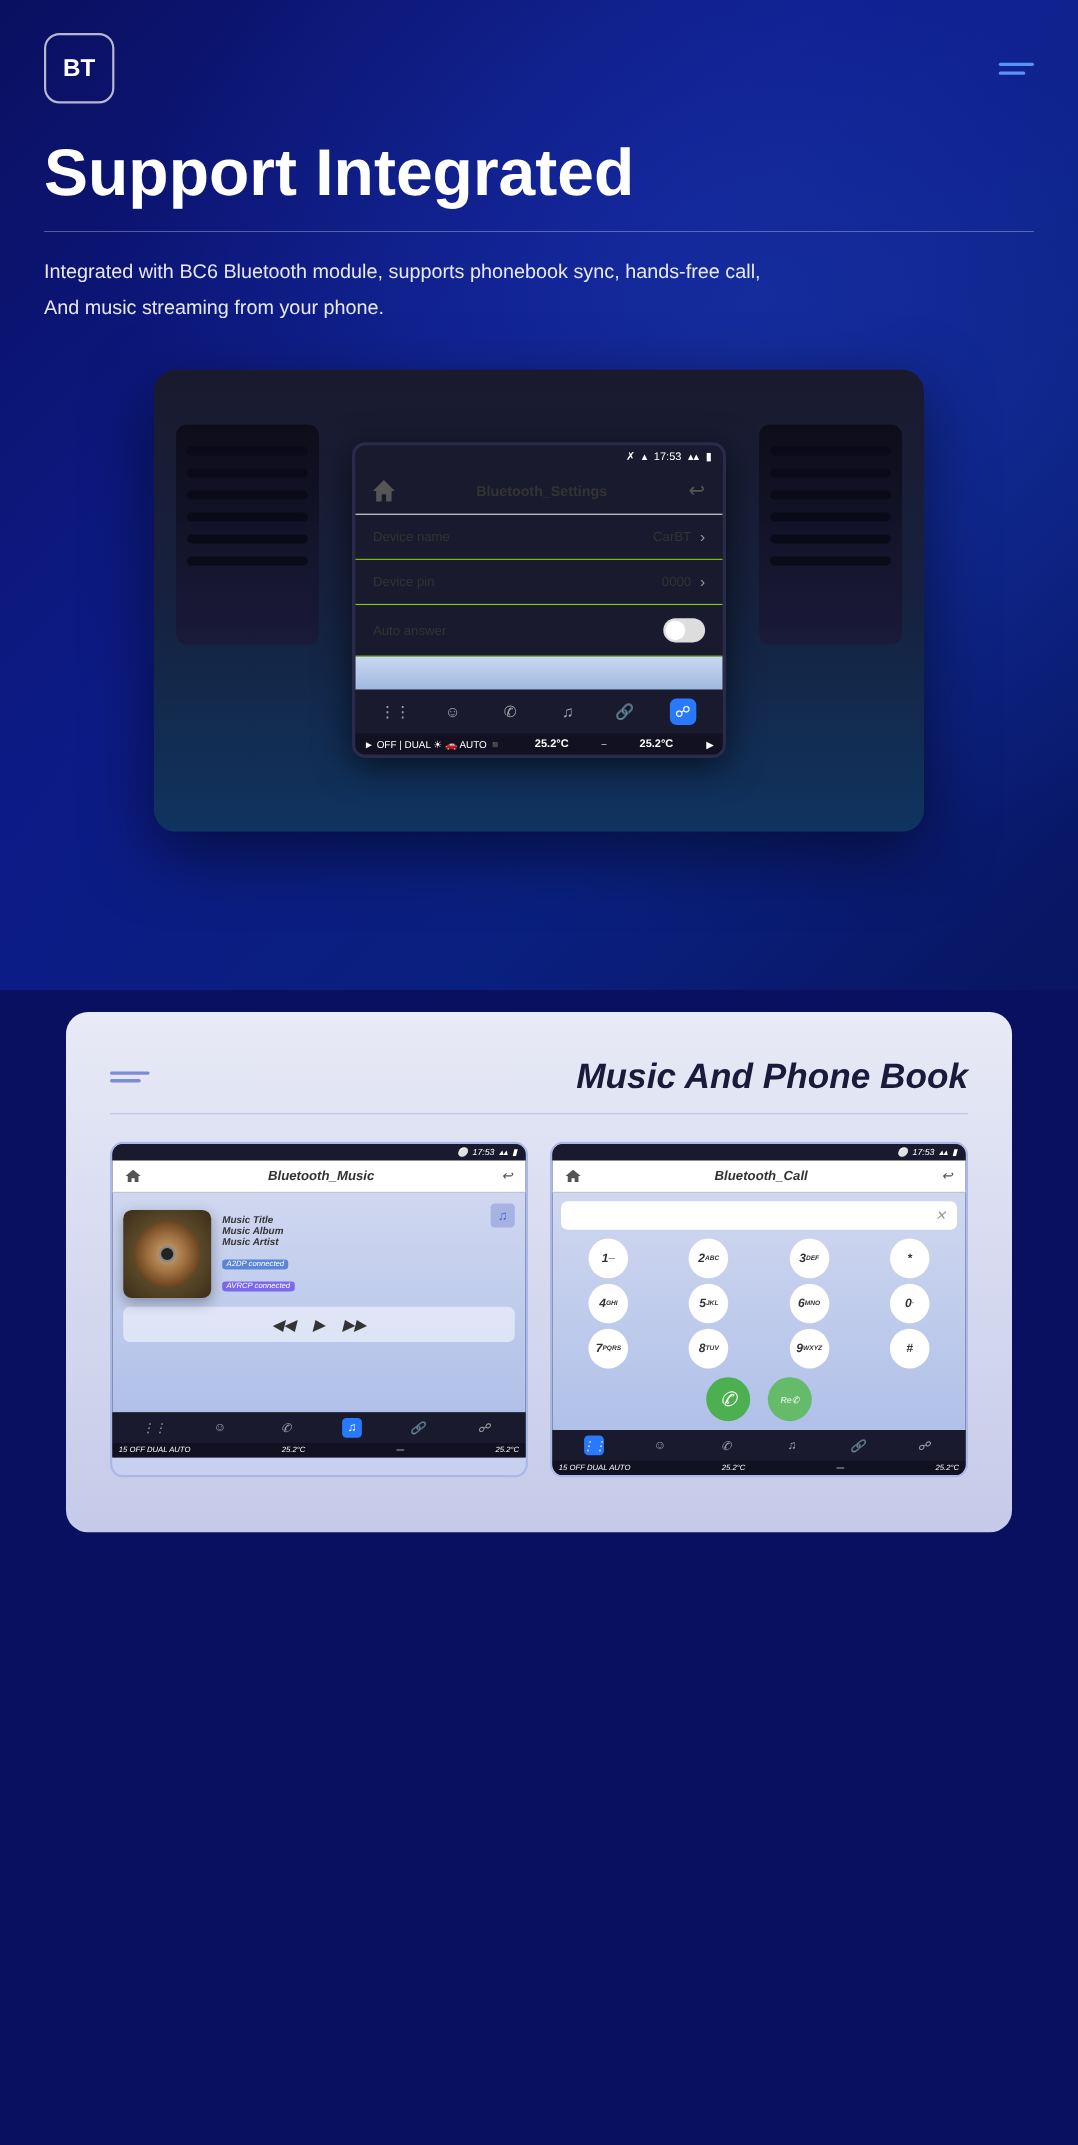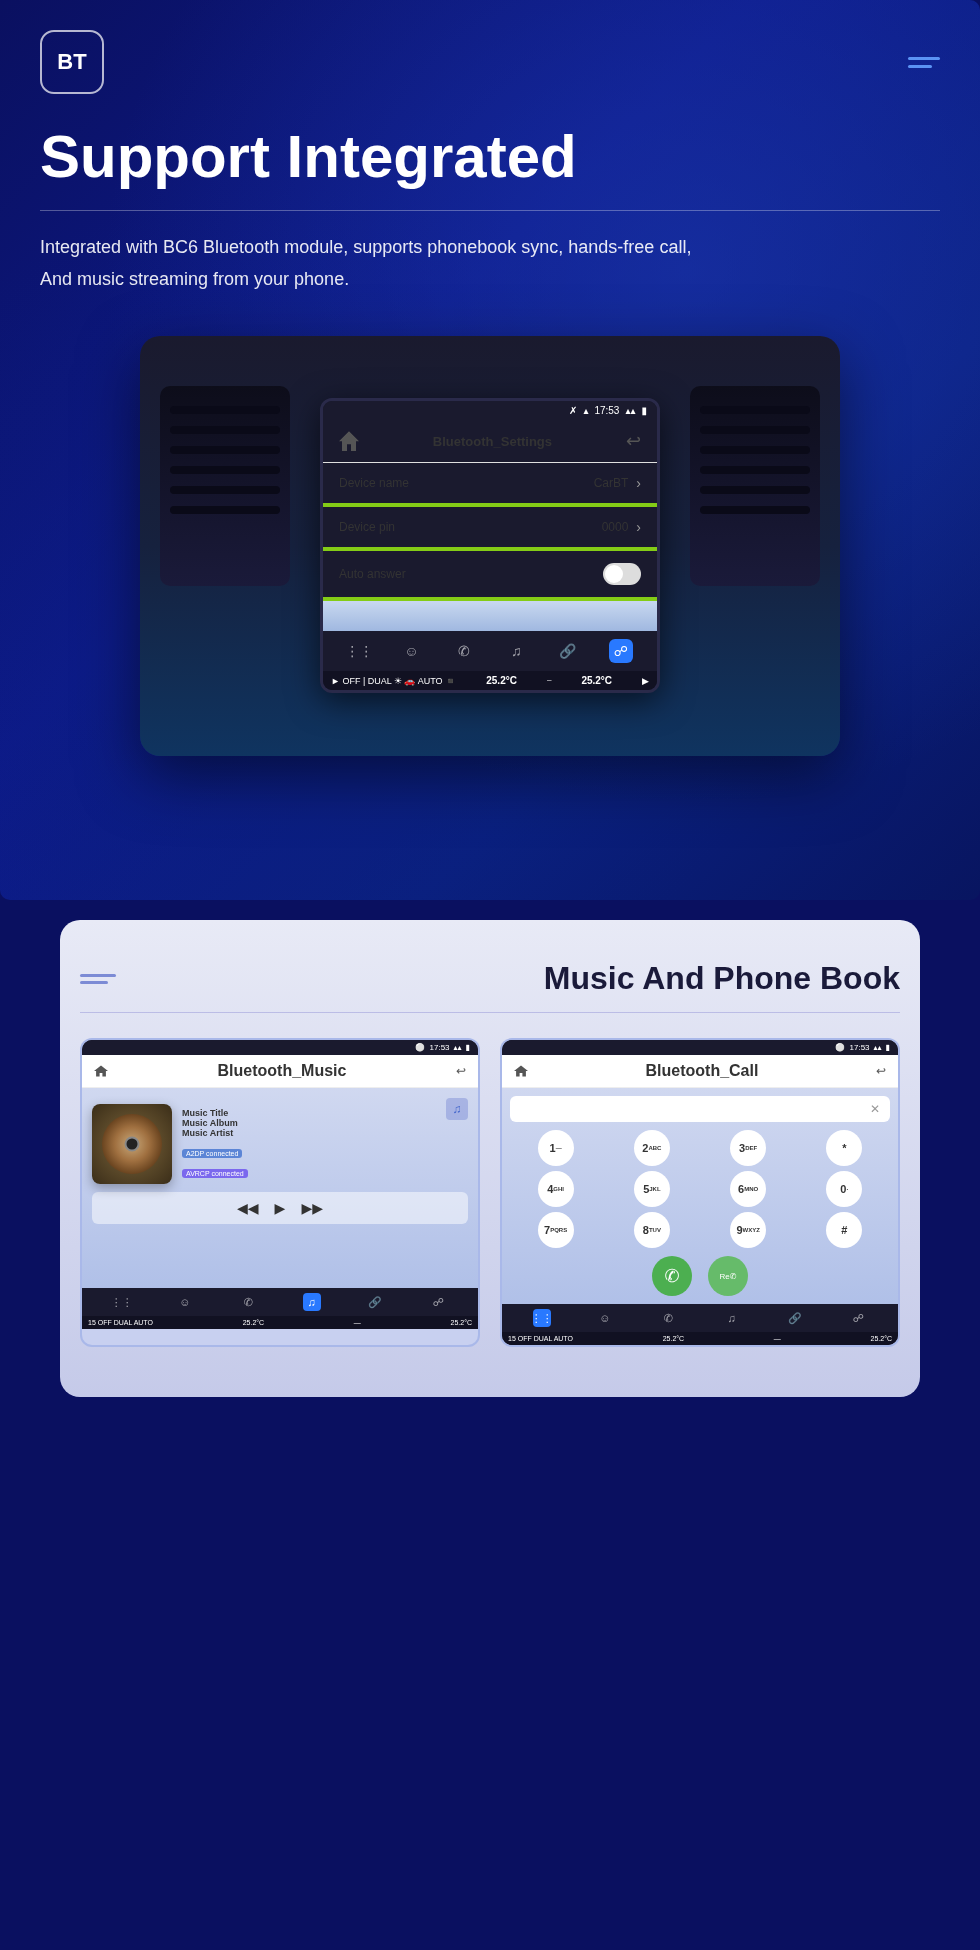--- a/index.html
+++ b/index.html
@@ -11,21 +11,20 @@
       overflow-x: hidden;
     }
 
     
     .hero {
       position: relative;
       background: linear-gradient(135deg, #0a1060 0%, #0d1a8a 40%, #0a2080 70%, #081560 100%);
       padding: 30px 40px 60px;
       overflow: hidden;
       min-height: 900px;
-      border-radius: 10px;
     }
     .hero::before {
       content: '';
       position: absolute;
       top: 0; right: 0; bottom: 0; left: 0;
       background: radial-gradient(ellipse at 70% 30%, rgba(30,60,180,0.5) 0%, transparent 60%),
                   radial-gradient(ellipse at 30% 70%, rgba(10,30,120,0.4) 0%, transparent 50%);
       pointer-events: none;
     }
     .hero-header {
@@ -161,21 +160,21 @@
     }
     .back-icon {
       font-size: 18px;
       color: #555;
     }
     .settings-row {
       display: flex;
       align-items: center;
       justify-content: space-between;
       padding: 12px 16px;
-      border-bottom: 4px solid #84cc16;
+      border-bottom: 1px solid #84cc16;
     }
     .settings-label {
       font-size: 12px;
       color: #333;
     }
     .settings-value {
       display: flex;
       align-items: center;
       gap: 8px;
       font-size: 12px;
@@ -238,23 +237,24 @@
       font-size: 10px;
       font-weight: bold;
       color: white;
     }
 
     
     .second-section {
       background: linear-gradient(180deg, #e8eaf6 0%, #c5cae9 100%);
       margin: 0 30px;
       border-radius: 20px;
-      padding: 40px 20px 50px;
+      padding: 40px 40px 50px;
       margin-top: -20px;
       position: relative;
+      font-style: italic;
     }
     .section-header {
       display: flex;
       align-items: center;
       justify-content: space-between;
       margin-bottom: 10px;
     }
     .section-menu-icon {
       display: flex; flex-direction: column; gap: 4px;
     }
@@ -303,21 +303,21 @@
       font-size: 8px; color: white; gap: 4px;
     }
     .mini-nav {
       display: flex; align-items: center;
       justify-content: space-between;
       padding: 7px 12px;
       background: white;
       border-bottom: 1px solid #eee;
     }
     .mini-nav-title {
-      font-size: 16px; font-weight: 600; color: #333;
+      font-size: 12px; font-weight: 600; color: #333;
     }
 
     
     .music-body {
       padding: 10px;
       background: linear-gradient(180deg, #d0d8f0 0%, #b0c0e8 100%);
       min-height: 200px;
     }
     .music-add-btn {
       float: right;

